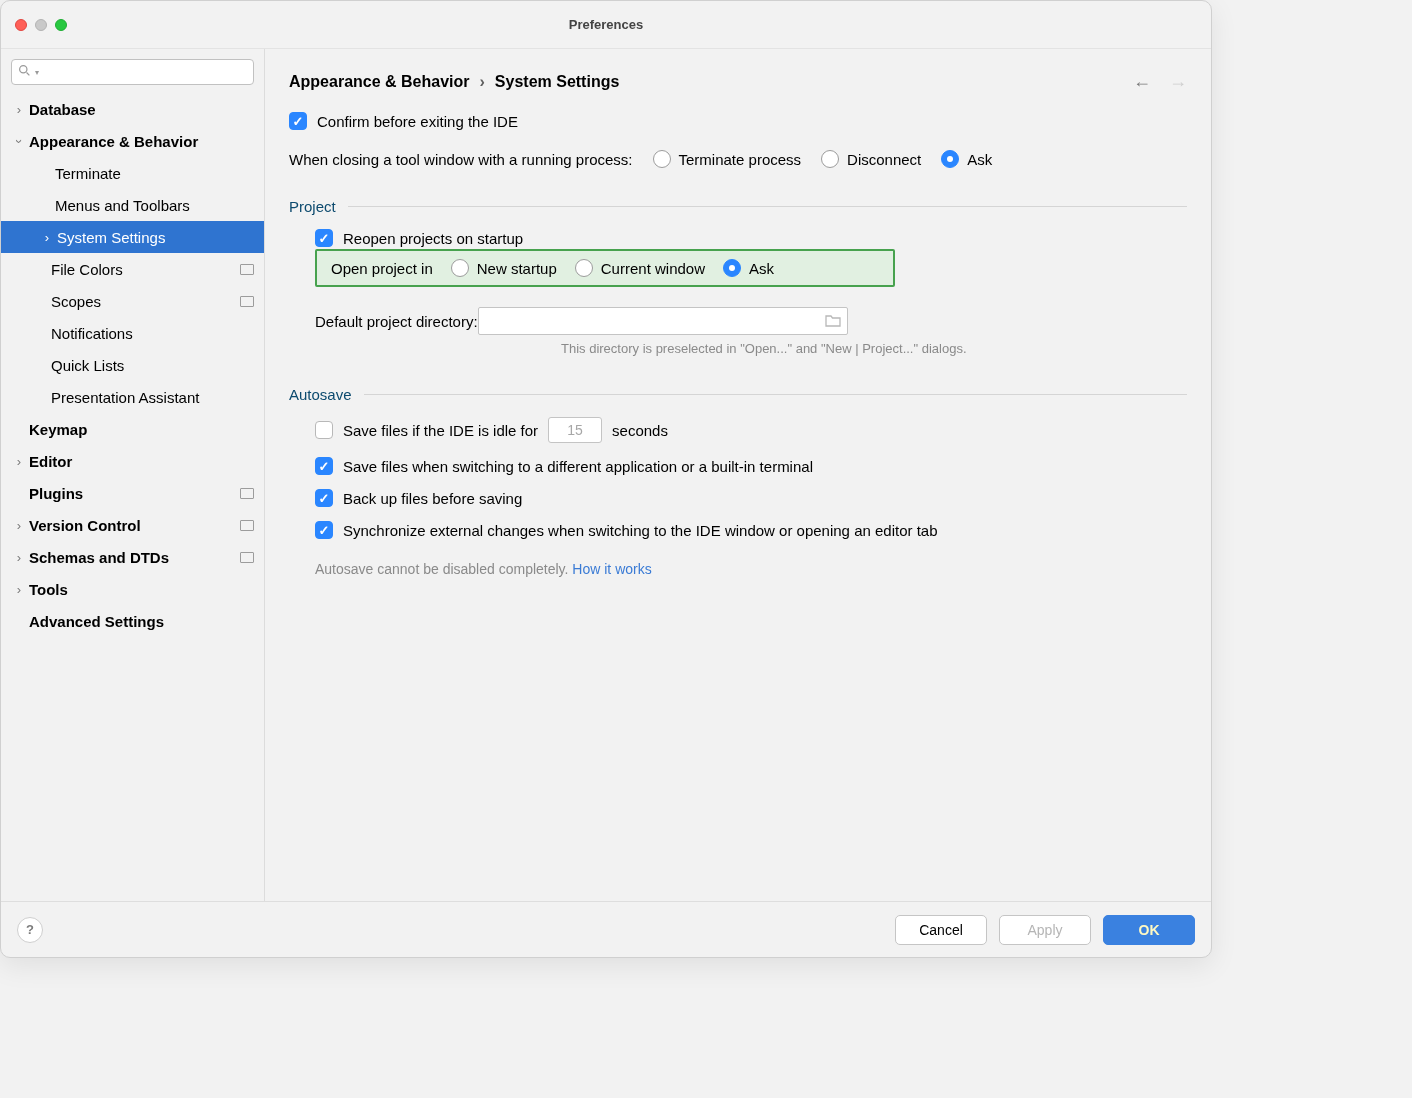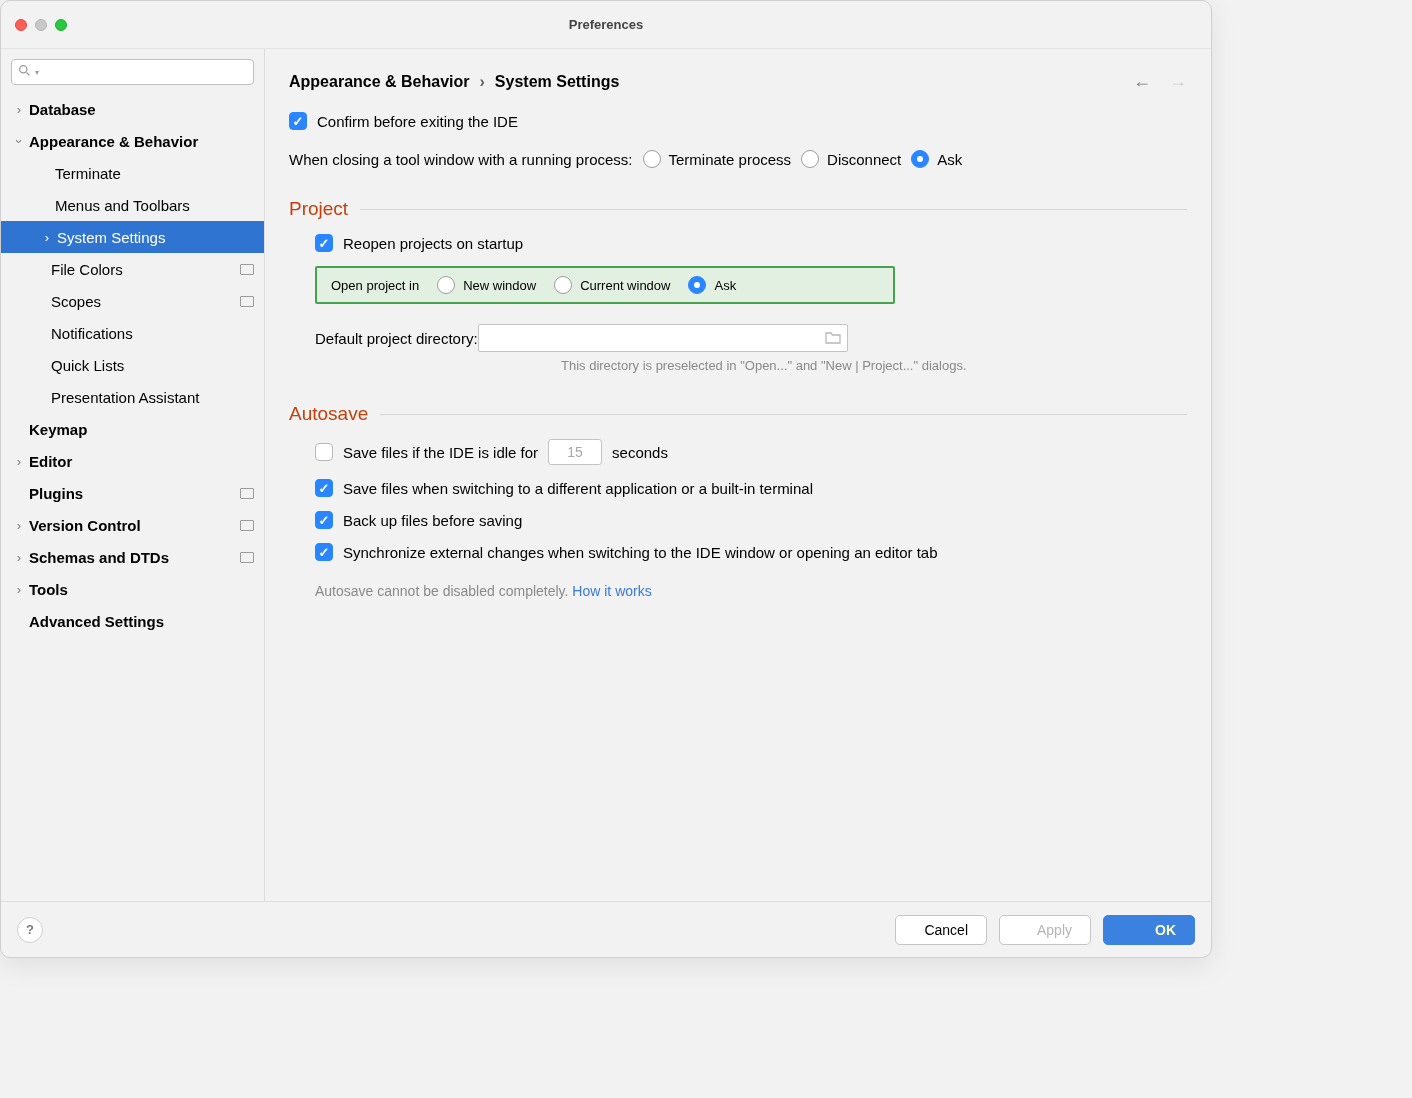--- a/index.html
+++ b/index.html
@@ -88,29 +88,29 @@
   .checkbox.checked { background:#2a86ff; border-color:#2a86ff; }
   .checkbox.checked::after { content:"✓"; color:#fff; font-size:13px; font-weight:700; line-height:1;}
   .radio {
     width:18px; height:18px; border-radius:50%; border:1.5px solid #9c9c9c; background:#fff;
     display:inline-flex; align-items:center; justify-content:center; flex-shrink:0;
   }
   .radio.sel { border-color:#2a86ff; background:#2a86ff; }
   .radio.sel::after { content:""; width:6px; height:6px; border-radius:50%; background:#fff; }
 
   .section { margin-top:30px; }
-  .section-header { display:flex; align-items:center; gap:12px; font-size:19px; color:#c2410c;}
+  .section-header { display:flex; align-items:center; gap:12px; font-size:15px; color:#0c4a6e;}
   .section-header .line { flex:1; height:1px; background:#d5d5d5; }
   .section-body { padding-left:26px; margin-top:8px;}
   .section-body .row { margin-top:14px; font-size:15px;}
 
   .highlight-box {
     border:2px solid #47a24e; background:#e1f0e1;
     border-radius:2px; padding:8px 14px; display:flex; align-items:center; gap:18px;
-    margin-top:14px; width:580px; font-size:13px;
+    margin-top:2px; width:580px; font-size:15px;
   }
   .radio-group { display:flex; align-items:center; gap:8px; }
 
   .field-row { display:flex; align-items:center; margin-top:20px; font-size:15px;}
   .text-input {
     height:28px; border:1px solid #c4c4c4; background:#fff; border-radius:2px;
     display:flex; align-items:center; padding:0 6px; width:370px;
   }
   .text-input input { border:none; outline:none; flex:1; font-size:14px; background:transparent;}
   .folder-icon { color:#b8b8b8; font-size:15px; }
@@ -130,21 +130,21 @@
     padding:0 16px; gap:12px;
   }
   .help-btn {
     width:26px; height:26px; border-radius:50%; border:1px solid #cfcfcf;
     display:flex; align-items:center; justify-content:center; color:#7c7c7c; font-weight:600;
     background:#fff;
   }
   .spacer { flex:1; }
   .btn {
     height:30px; min-width:92px; padding:0 18px; border:1px solid #c5c5c5; border-radius:5px;
-    background:#fff; font-size:14px; display:flex; align-items:center; justify-content:flex-end; cursor:default;
+    background:#fff; font-size:14px; display:flex; align-items:center; justify-content:center; cursor:default;
   }
   .btn.primary { background:#3a81e0; border-color:#3a81e0; color:#fef9c3;font-weight:bold;}
   .btn.disabled { color:#b5b5b5; }
 </style>
 </head>
 <body>
 
 <div class="window">
   <div class="titlebar">
     <div class="traffic">
@@ -252,21 +252,21 @@
             <span class="arr">←</span>
             <span class="arr disabled">→</span>
           </div>
         </div>
 
         <div class="row">
           <span class="checkbox checked"></span>
           <span>Confirm before exiting the IDE</span>
         </div>
 
-        <div class="row" style="">
+        <div class="row" style="gap:20px;">
           <span>When closing a tool window with a running process:</span>
           <div class="radio-group">
             <span class="radio"></span>
               <span>Terminate process</span>
           </div>
           <div class="radio-group">
             <span class="radio"></span>
               <span>Disconnect</span>
           </div>
           <div class="radio-group">
@@ -283,21 +283,21 @@
           <div class="section-body">
             <div class="row">
               <span class="checkbox checked"></span>
               <span>Reopen projects on startup</span>
             </div>
 
             <div class="highlight-box">
               <span>Open project in</span>
               <div class="radio-group">
                 <span class="radio"></span>
-                  <span>New window</span>
+                  <span>New startup</span>
               </div>
               <div class="radio-group">
                 <span class="radio"></span>
                   <span>Current window</span>
               </div>
               <div class="radio-group">
                 <span class="radio sel"></span>
                   <span>Ask</span>
               </div>
             </div>

